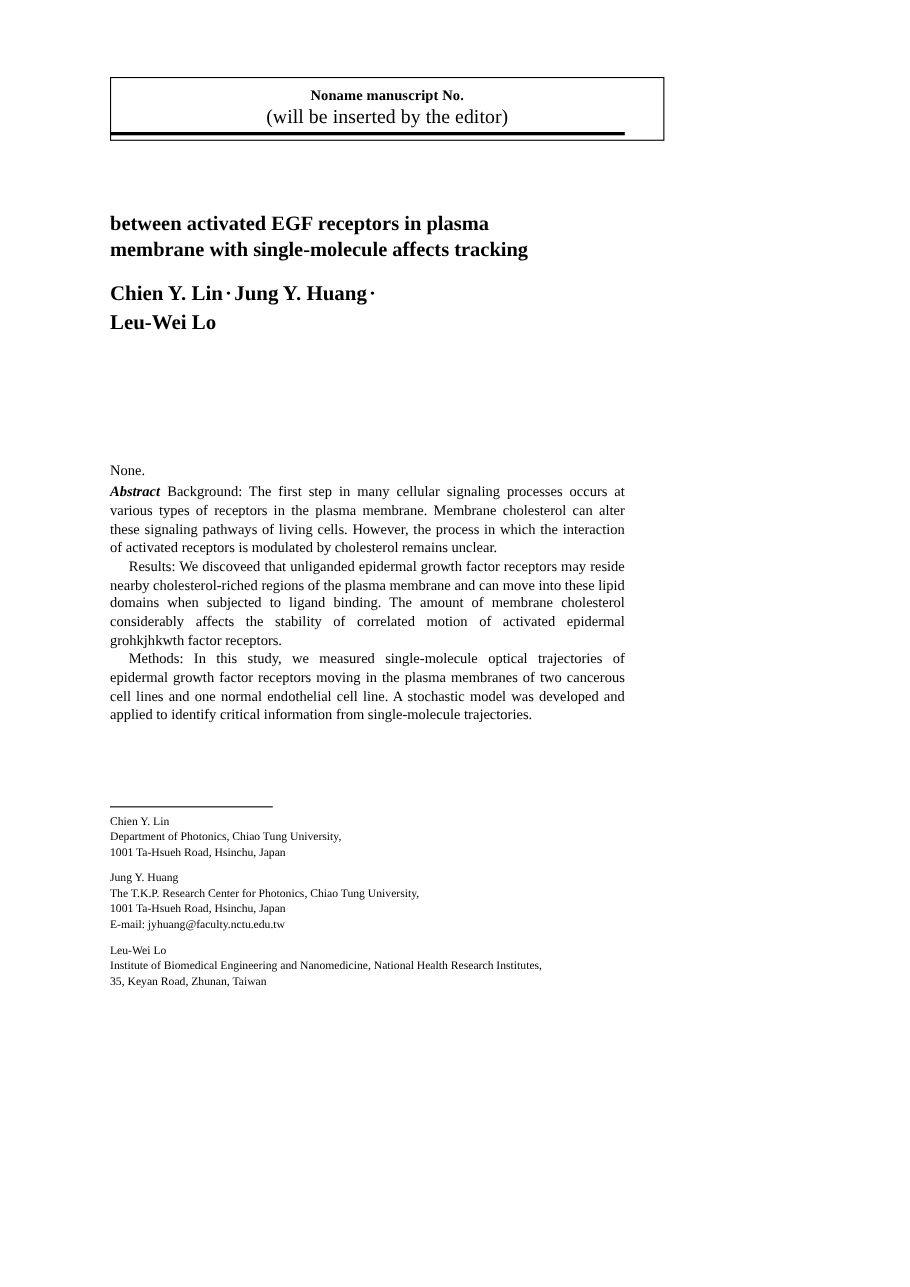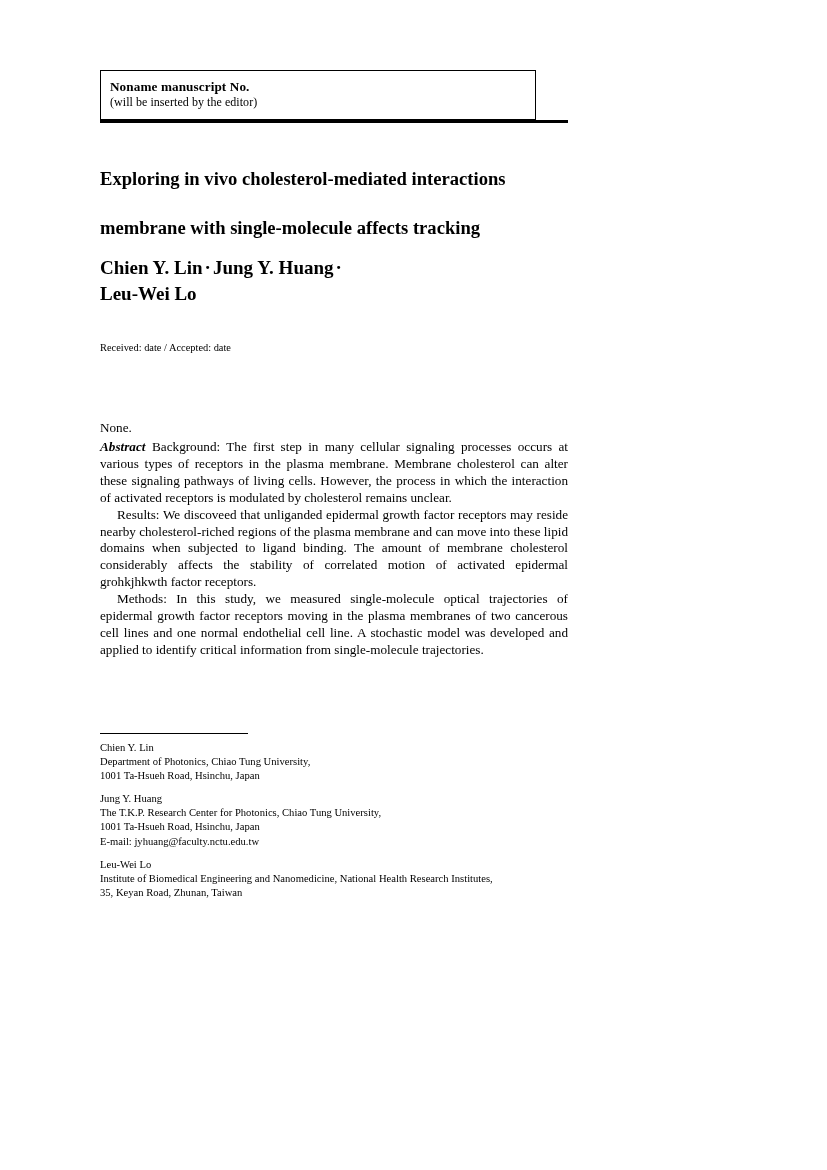--- a/index.html
+++ b/index.html
@@ -22,33 +22,34 @@
     width: 827px;
     height: 1170px;
     overflow: hidden;
   }
 
   
   .ms-box {
     position: absolute;
     left: 100px;
     top: 70px;
-    width: 436px;
+    width: 504px;
     box-sizing: border-box;
     border: 1.1px solid #000;
     padding: 7px 9px 8px 9px;
+    text-align: center;
   }
   .ms-box .ms-title {
     font-weight: bold;
     font-size: 13.2px;
     line-height: 1.32;
     letter-spacing: 0.1px;
   }
   .ms-box .ms-sub {
-    font-size: 12px;
+    font-size: 18px;
     line-height: 1.32;
     letter-spacing: 0.05px;
   }
 
   
   .thick-rule {
     position: absolute;
     left: 100px;
     top: 120px;
     width: 468px;
@@ -170,31 +171,30 @@
 <div class="page">
 
   <div class="ms-box">
     <div class="ms-title">Noname manuscript No.</div>
     <div class="ms-sub">(will be inserted by the editor)</div>
   </div>
 
   <div class="thick-rule"></div>
 
   <h1 class="title" style="margin:0;">
-    <span>Exploring in vivo cholesterol-mediated interactions</span><br>
     <br>
+    <span>between activated EGF receptors in plasma</span><br>
     <span>membrane with single-molecule affects tracking</span>
   </h1>
 
   <div class="authors">
     <span>Chien Y. Lin</span><span class="sep">·</span><span>Jung Y. Huang</span><span class="sep">·</span><br>
     <span>Leu-Wei Lo</span>
   </div>
 
-  <div class="received">Received: date / Accepted: date</div>
 
   <div class="ack-body">None.</div>
 
   <div class="abstract">
     <p><span class="lead">Abstract</span><span>Background: The first step in many cellular signaling processes occurs at various types of receptors in the plasma membrane. Membrane cholesterol can alter these signaling pathways of living cells. However, the process in which the interaction of activated receptors is modulated by cholesterol remains unclear.</span></p>
     <p>Results: We discoveed that unliganded epidermal growth factor receptors may reside nearby cholesterol-riched regions of the plasma membrane and can move into these lipid domains when subjected to ligand binding. The amount of membrane cholesterol considerably affects the stability of correlated motion of activated epidermal grohkjhkwth factor receptors.</p>
     <p>Methods: In this study, we measured single-molecule optical trajectories of epidermal growth factor receptors moving in the plasma membranes of two cancerous cell lines and one normal endothelial cell line. A stochastic model was developed and applied to identify critical information from single-molecule trajectories.</p>
   </div>
 
   <div class="fn-rule"></div>

